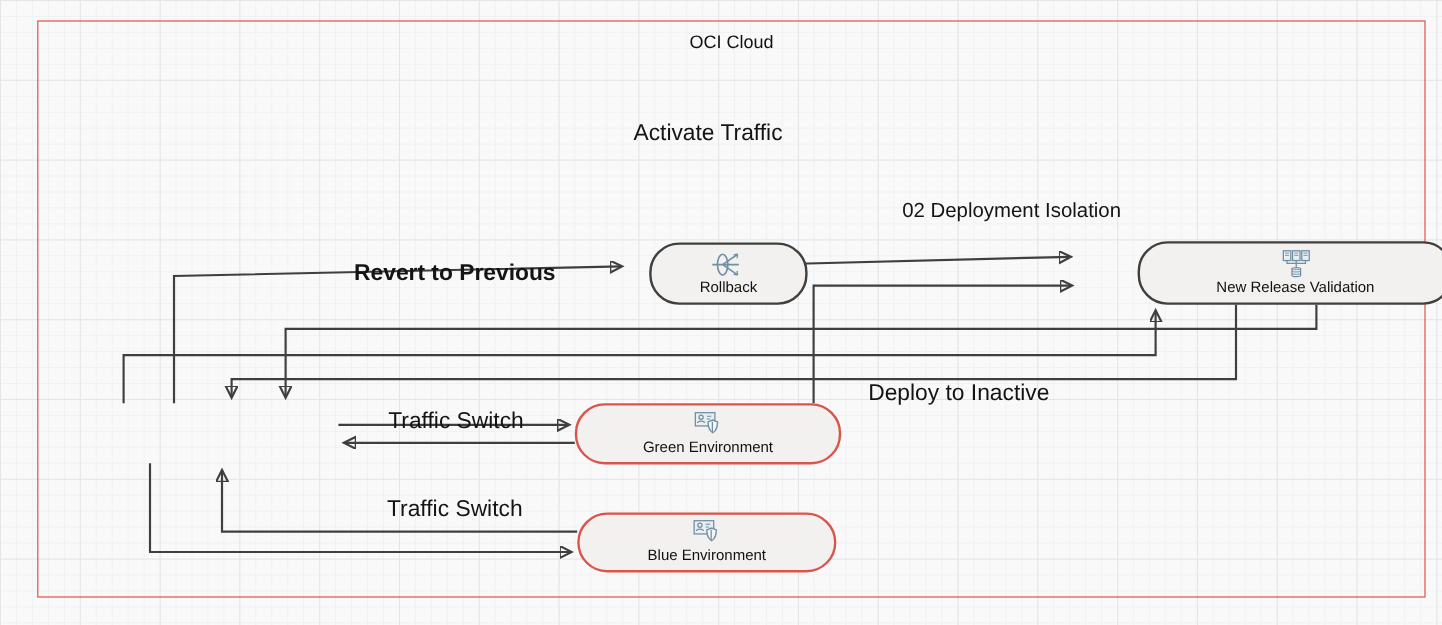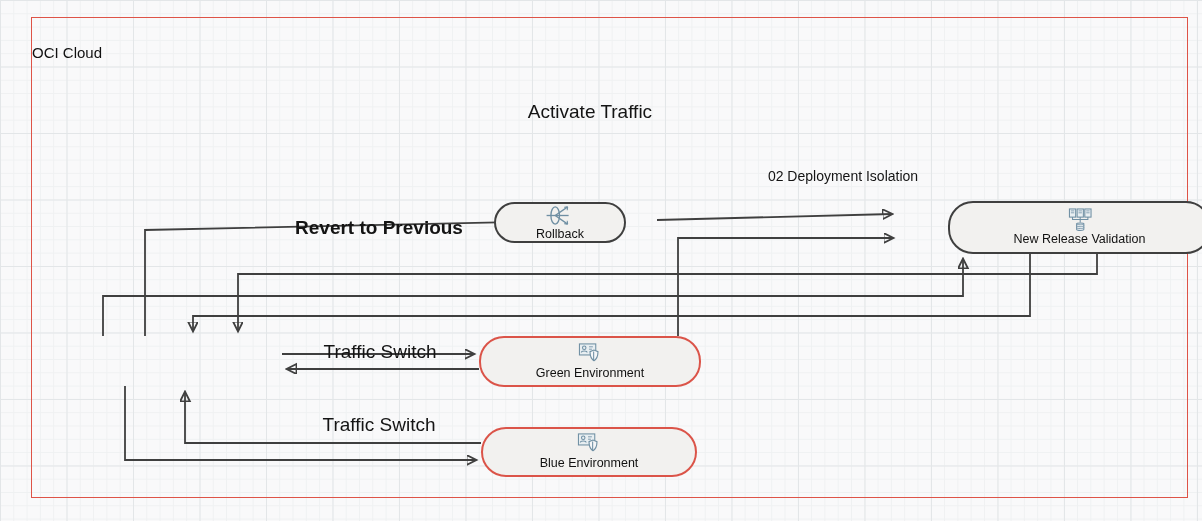--- a/index.html
+++ b/index.html
@@ -10,43 +10,43 @@
     background-image:
       linear-gradient(#E3E6E8 1px, transparent 1px),
       linear-gradient(90deg, #E3E6E8 1px, transparent 1px),
       linear-gradient(#EFF1F2 1px, transparent 1px),
       linear-gradient(90deg, #EFF1F2 1px, transparent 1px);
     background-size:66.5px 66.5px,66.5px 66.5px,13.3px 13.3px,13.3px 13.3px;
   }
   .group-box{position:absolute;box-sizing:border-box;}
   .outer-box{left:31px;top:17px;width:1157px;height:481px;border:1.5px solid #DE5347;z-index:0;}
   .vcn-box{left:45px;top:288px;width:670px;height:195px;border:1.3px solid #909090;z-index:0;}
-  .box-label{position:absolute;width:100%;text-align:left;z-index:3;margin-top:17px;}
+  .box-label{position:absolute;width:100%;text-align:center;z-index:3;}
   .outer-box .box-label{top:9px;font-size:15px;}
   .vcn-box .box-label{top:7px;font-size:17px;}
   .edges{position:absolute;left:0;top:0;z-index:1;}
   .edges path{fill:none;stroke:#3F3F3F;stroke-width:1.8px;}
   .node{
     position:absolute;box-sizing:border-box;z-index:2;
     display:flex;flex-direction:column;align-items:center;justify-content:center;
     background:#F2F1EF;border:2px solid #3F3F3F;border-radius:25px;
     font-size:12.5px;line-height:1.1;gap:1px;
   }
   .node.red{border-color:#DB5449;}
   .node .icon{height:23px;display:flex;align-items:flex-end;}
-  .node-rollback{left:494px;top:202px;width:132px;height:41px;justify-content:space-between;}
+  .node-rollback{left:541px;top:202px;width:132px;height:52px;}
   .node-nrv{left:948px;top:201px;width:263px;height:53px;}
   .node-lb{left:61px;top:336px;width:221px;height:50px;}
   .node-green{left:479px;top:336px;width:222px;height:51px;}
   .node-blue{left:481px;top:427px;width:216px;height:50px;}
   .float-label{
     position:absolute;z-index:3;white-space:nowrap;transform:translate(-50%,-50%);
     font-size:19px;color:#141414;
   }
-  .float-label.small{font-size:14px;}
+  .float-label.small{font-size:17px;}
 </style>
 </head>
 <body>
 
 <div id="canvas">
 
   <div class="group-box outer-box">
     <div class="box-label">OCI Cloud</div>
   </div>
 
@@ -124,16 +124,17 @@
         <path d="M18.5,12 l4.5,-1.8 4.5,1.8 c0,5 -1.8,8.5 -4.5,10.2 c-2.7,-1.7 -4.5,-5.2 -4.5,-10.2 z" fill="#F4F6F8" stroke-width="1.3" transform="translate(-3,-1) scale(0.92)"></path>
         <line x1="17.8" y1="9.8" x2="17.8" y2="19.5"></line>
       </svg>
     </span>
     <span>Blue Environment</span>
   </div>
 
   <div class="float-label" style="left:590px;top:112px;">Activate Traffic</div>
   <div class="float-label small" style="left:843px;top:176px;">02 Deployment Isolation</div>
   <div class="float-label" style="left:379px;top:228px;font-weight:bold;">Revert to Previous</div>
+  <div class="float-label" style="left:799px;top:328px;">Deploy to Inactive</div>
   <div class="float-label" style="left:380px;top:352px;">Traffic Switch</div>
   <div class="float-label" style="left:379px;top:425px;">Traffic Switch</div>
 
 </div>
 
 </body></html>

